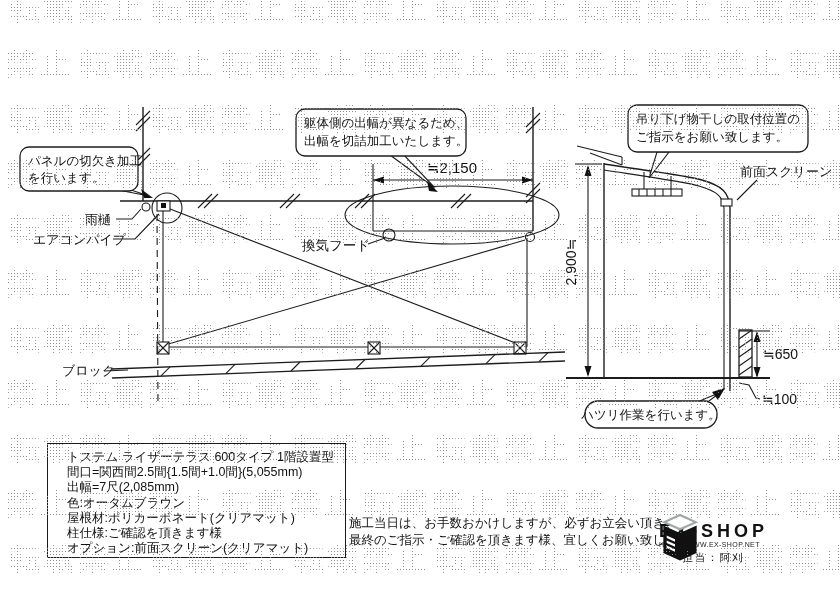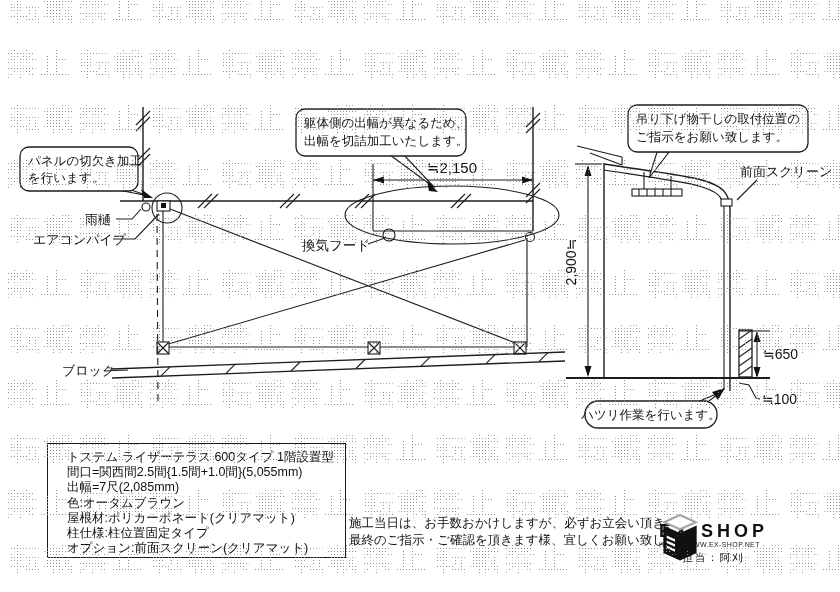--- a/index.html
+++ b/index.html
@@ -217,21 +217,21 @@
     <text x="763" y="359" font-size="14">≒650</text>
     <text x="762" y="404" font-size="14">≒100</text>
   </svg>
 
   <div class="spec-box">
     <div>トステム ライザーテラス 600タイプ 1階設置型</div>
     <div>間口=関西間2.5間{1.5間+1.0間}(5,055mm)</div>
     <div>出幅=7尺(2,085mm)</div>
     <div>色:オータムブラウン</div>
     <div>屋根材:ポリカーボネート(クリアマット)</div>
-    <div>柱仕様:柱位置固定タイプ</div>
+    <div>柱仕様:ご確認を頂きます様</div>
     <div>オプション:前面スクリーン(クリアマット)</div>
   </div>
 
   <div class="note">
     <div>施工当日は、お手数おかけしますが、必ずお立会い頂き、</div>
     <div>最終のご指示・ご確認を頂きます様、宜しくお願い致します。</div>
   </div>
 
   <div class="logo">
     <span>

